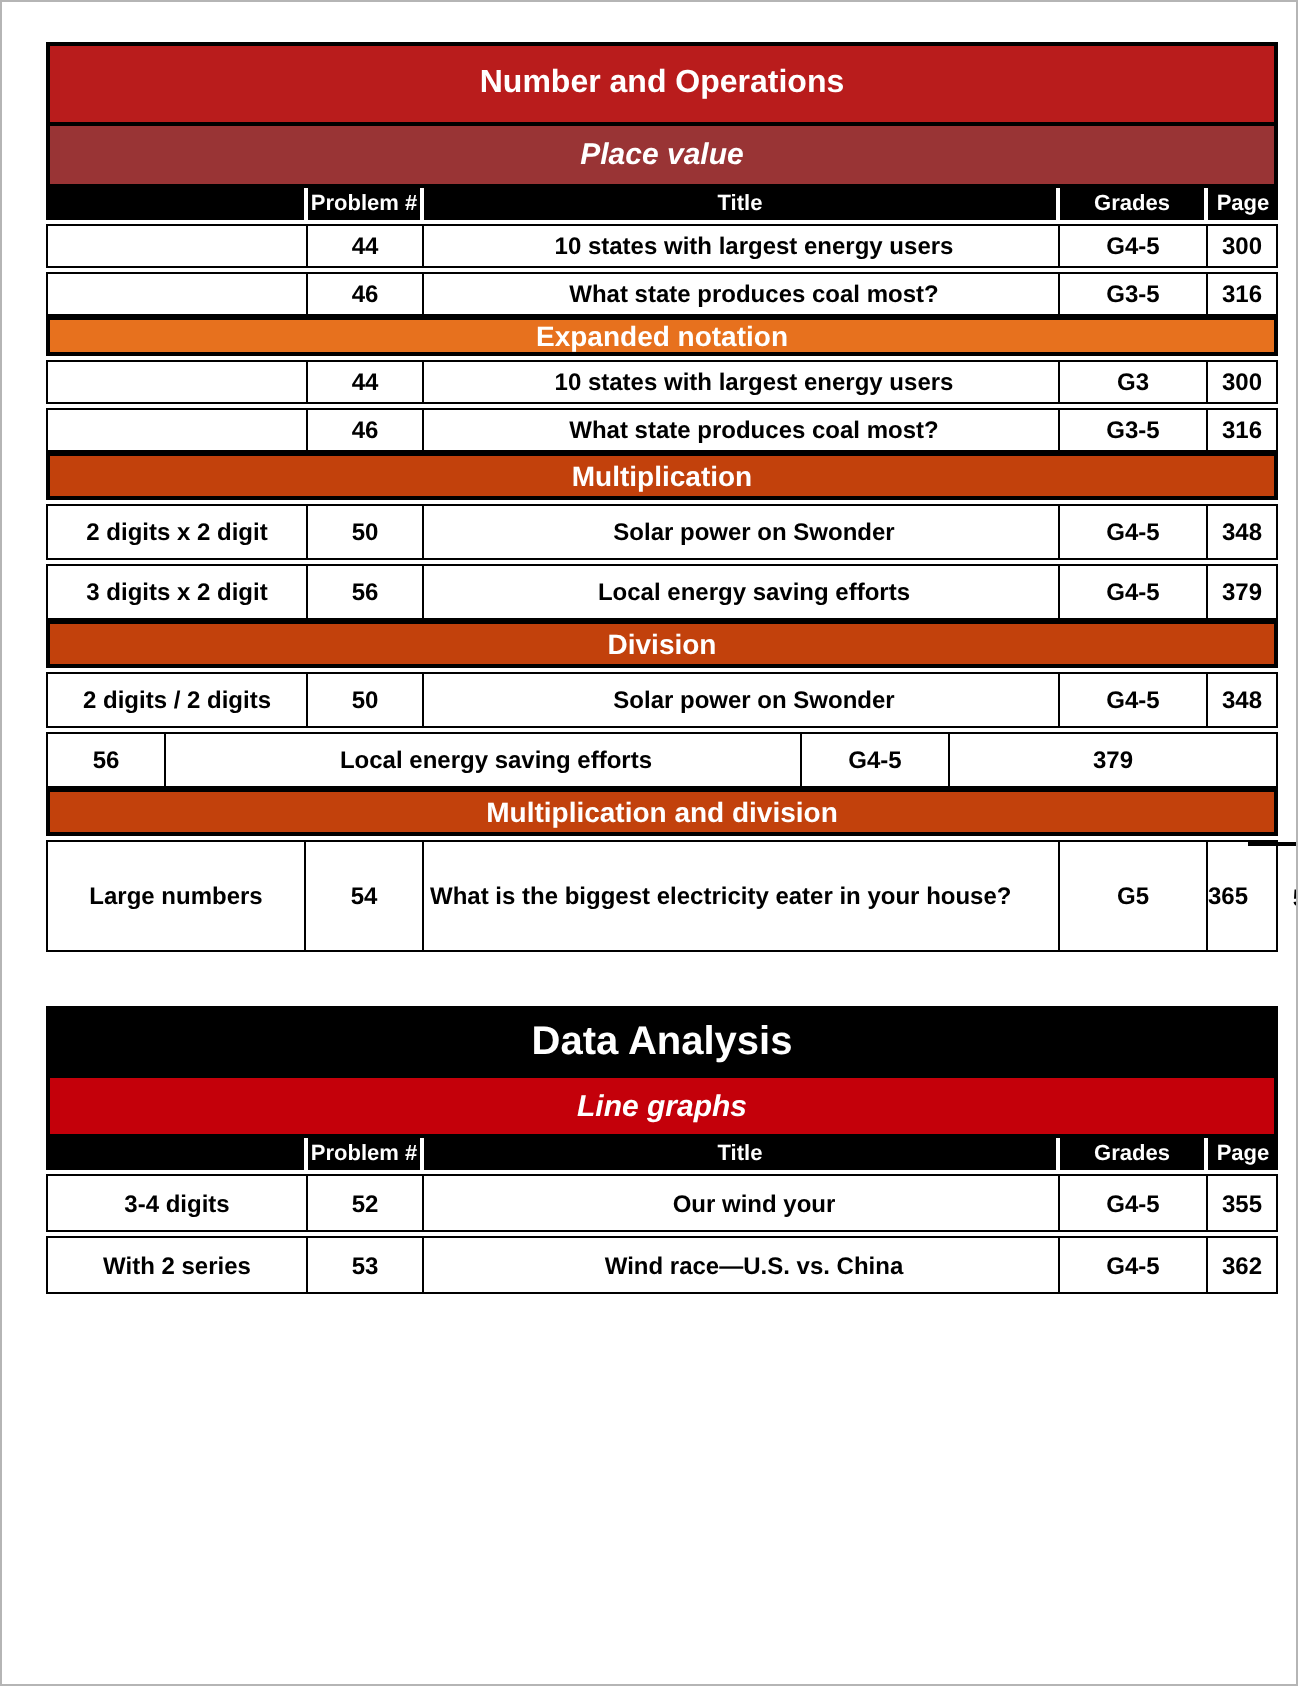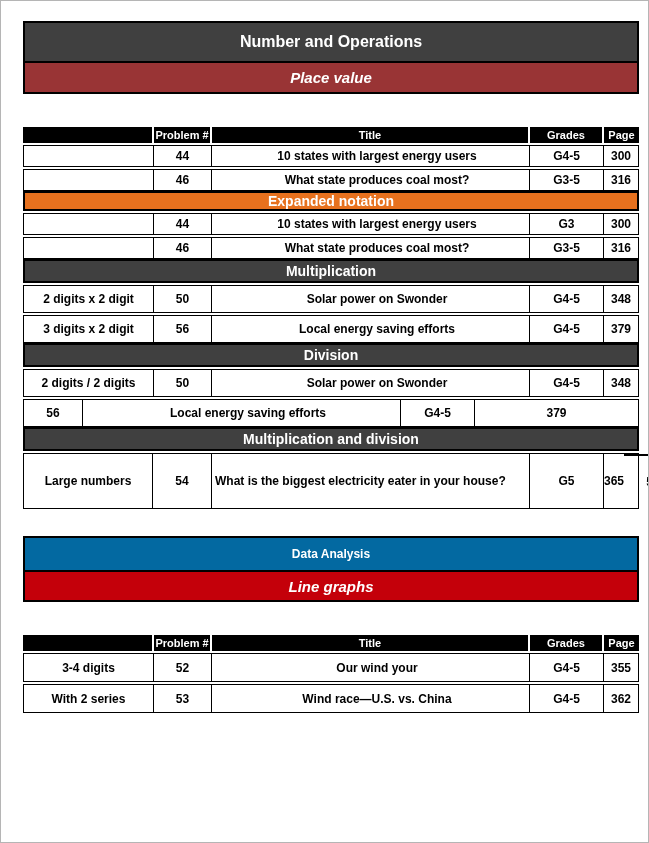--- a/index.html
+++ b/index.html
@@ -13,31 +13,31 @@
   .tbl{width:616px;}
   .tbl2{margin-top:27px;}
 
   
   .bar{
     box-sizing:border-box;border:2px solid #000;
     display:flex;align-items:center;justify-content:center;
     color:#fff;font-weight:bold;text-align:center;
   }
   .bar.sub{margin-top:-2px;font-style:italic;}
-  .bar-numops{height:42px;background:#404040;font-size:16px;}
-  .bar-teal{height:36px;background:#0369a1;font-size:12px;}
+  .bar-numops{height:42px;background:#b91c1c;font-size:16px;}
+  .bar-teal{height:36px;background:#000000;font-size:20px;}
   .bar-maroon{height:33px;background:#993435;font-size:15px;}
   .bar-orange{height:20px;background:#E7711E;font-size:14px;}
-  .bar-green{height:24px;background:#404040;font-size:14px;}
+  .bar-green{height:24px;background:#c2410c;font-size:14px;}
   .bar-red{height:32px;background:#C4000A;font-size:15px;}
 
   
   .colhdr{
     display:flex;height:16px;background:#000;color:#fff;
-    font-weight:bold;font-size:11px;box-sizing:border-box;margin-top:33px;
+    font-weight:bold;font-size:11px;box-sizing:border-box;
   }
   .colhdr .c{display:flex;align-items:center;justify-content:center;box-sizing:border-box;}
   .colhdr .c + .c{border-left:2px solid #fff;}
 
   
   .row{
     display:flex;box-sizing:border-box;border:1.5px solid #000;
     background:#fff;color:#000;font-weight:bold;font-size:12px;
     margin-top:2px;
   }

